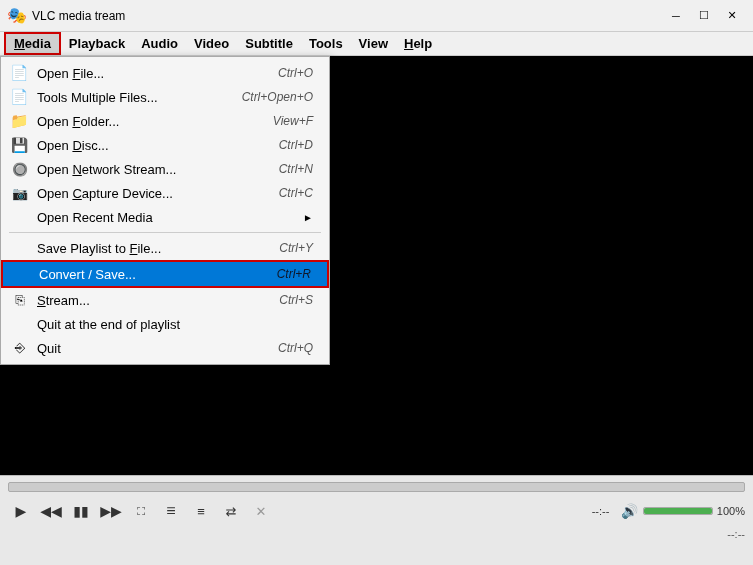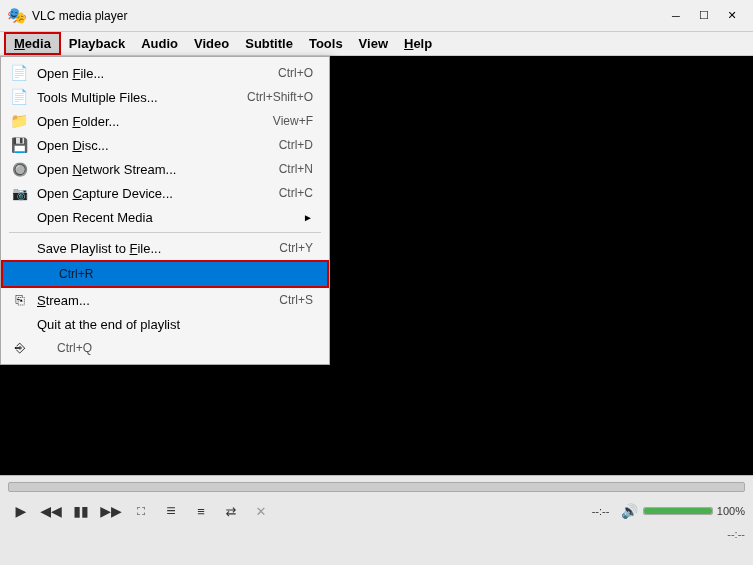--- a/index.html
+++ b/index.html
@@ -122,20 +122,21 @@
       flex-shrink: 0;
     }
     .menu-entry .entry-label {
       flex: 1;
       white-space: nowrap;
     }
     .menu-entry .entry-shortcut {
       color: #555;
       font-size: 12px;
       margin-left: 20px;
+      font-style: italic;
     }
     .menu-entry.highlighted .entry-shortcut {
       color: #0f172a;
     }
     .menu-entry .entry-arrow {
       margin-left: 4px;
       font-size: 10px;
     }
     .menu-separator {
       height: 1px;
@@ -226,21 +227,21 @@
       padding: 2px 8px;
       font-size: 11px;
       color: #555;
     }
   </style>
 </head>
 <body>
 
 <div class="title-bar">
   <div class="title-bar-icon">🎭</div>
-  <span class="title-bar-text">VLC media player</span>
+  <span class="title-bar-text">VLC media tream</span>
   <div class="title-bar-controls">
     <button class="title-btn">─</button>
     <button class="title-btn">☐</button>
     <button class="title-btn close">✕</button>
   </div>
 </div>
 
 <div class="menu-bar">
   <div class="menu-item active" style="border:2px solid #cc0000; font-weight:bold;"><u>M</u>edia</div>
   <div class="menu-item">Playback</div>
@@ -258,21 +259,21 @@
 
     <div class="menu-entry">
       <span class="entry-icon" style="font-size:15px;">📄</span>
       <span class="entry-label">Open <u>F</u>ile...</span>
       <span class="entry-shortcut">Ctrl+O</span>
     </div>
 
     <div class="menu-entry">
       <span class="entry-icon" style="font-size:15px;">📄</span>
       <span class="entry-label">Tools Multiple Files...</span>
-      <span class="entry-shortcut">Ctrl+Shift+O</span>
+      <span class="entry-shortcut">Ctrl+Open+O</span>
     </div>
 
     <div class="menu-entry">
       <span class="entry-icon" style="font-size:15px;">📁</span>
       <span class="entry-label">Open <u>F</u>older...</span>
       <span class="entry-shortcut">View+F</span>
     </div>
 
     <div class="menu-entry">
       <span class="entry-icon" style="font-size:14px;">💾</span>
@@ -302,37 +303,39 @@
     <div class="menu-separator"></div>
 
     <div class="menu-entry">
       <span class="entry-icon"></span>
       <span class="entry-label">Save Playlist to <u>F</u>ile...</span>
       <span class="entry-shortcut">Ctrl+Y</span>
     </div>
 
     <div class="menu-entry highlighted">
       <span class="entry-icon"></span>
+      <span class="entry-label">Convert / Save...</span>
       <span class="entry-shortcut">Ctrl+R</span>
     </div>
 
     <div class="menu-entry">
       <span class="entry-icon" style="font-size:12px;">⎘</span>
       <span class="entry-label"><u>S</u>tream...</span>
       <span class="entry-shortcut">Ctrl+S</span>
     </div>
 
     <div class="menu-entry">
       <span class="entry-icon"></span>
       <span class="entry-label">Quit at the end of playlist</span>
       <span class="entry-shortcut"></span>
     </div>
 
     <div class="menu-entry">
       <span class="entry-icon" style="font-size:13px;">⎆</span>
+      <span class="entry-label">Quit</span>
       <span class="entry-shortcut">Ctrl+Q</span>
     </div>
 
   </div>
 
   <div class="video-area"></div>
 
 </div>
 
 <div class="bottom-area">

